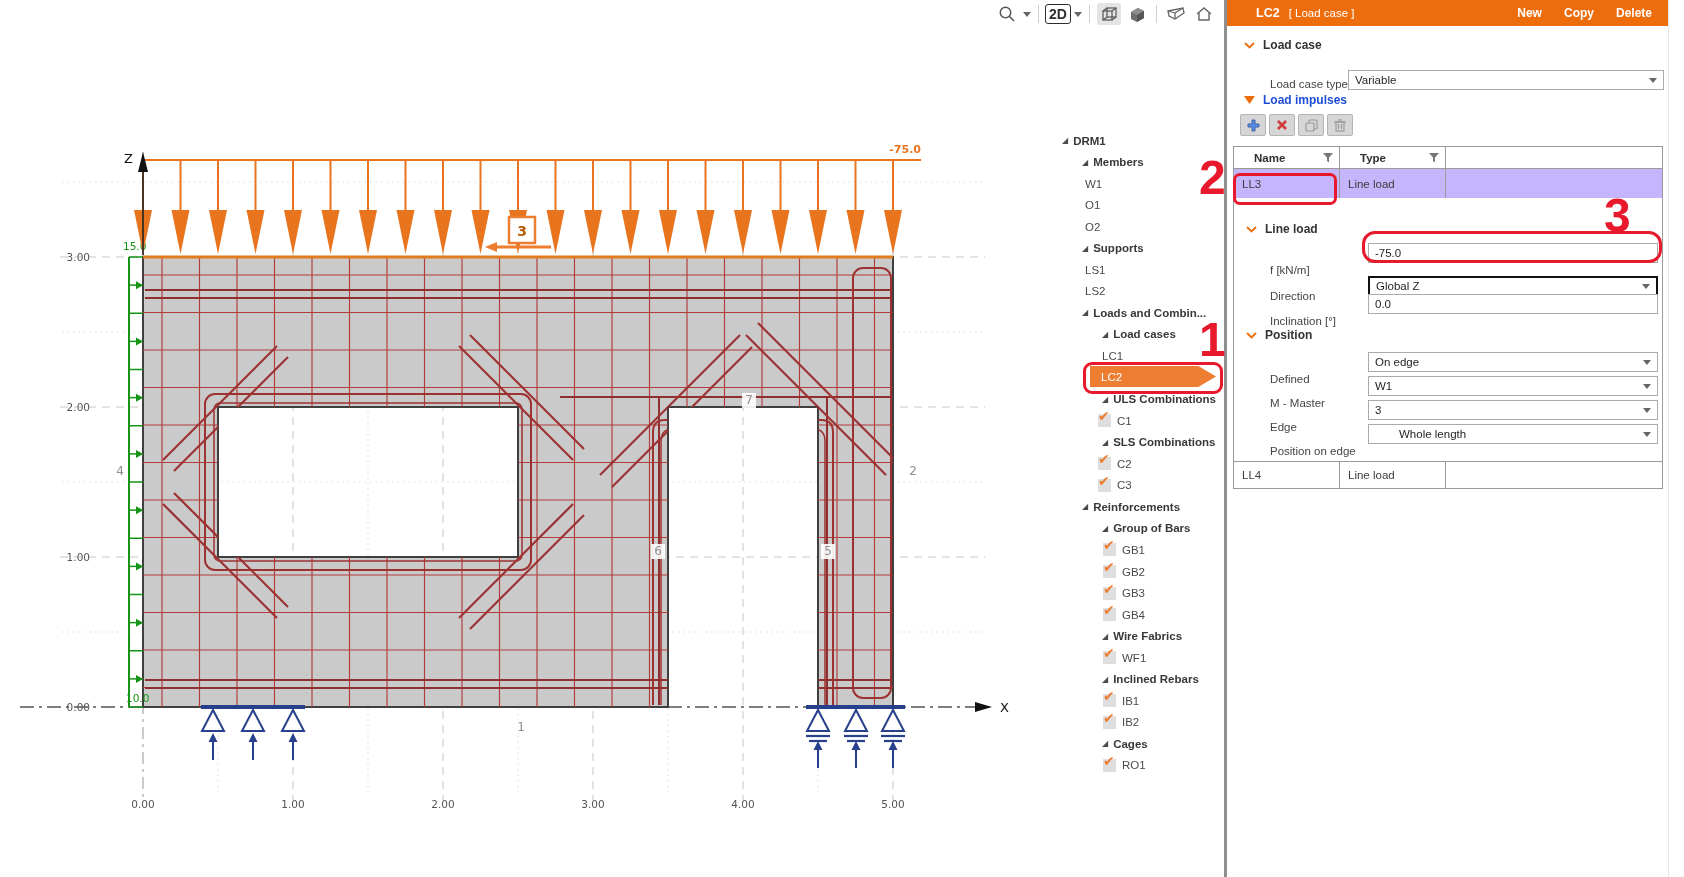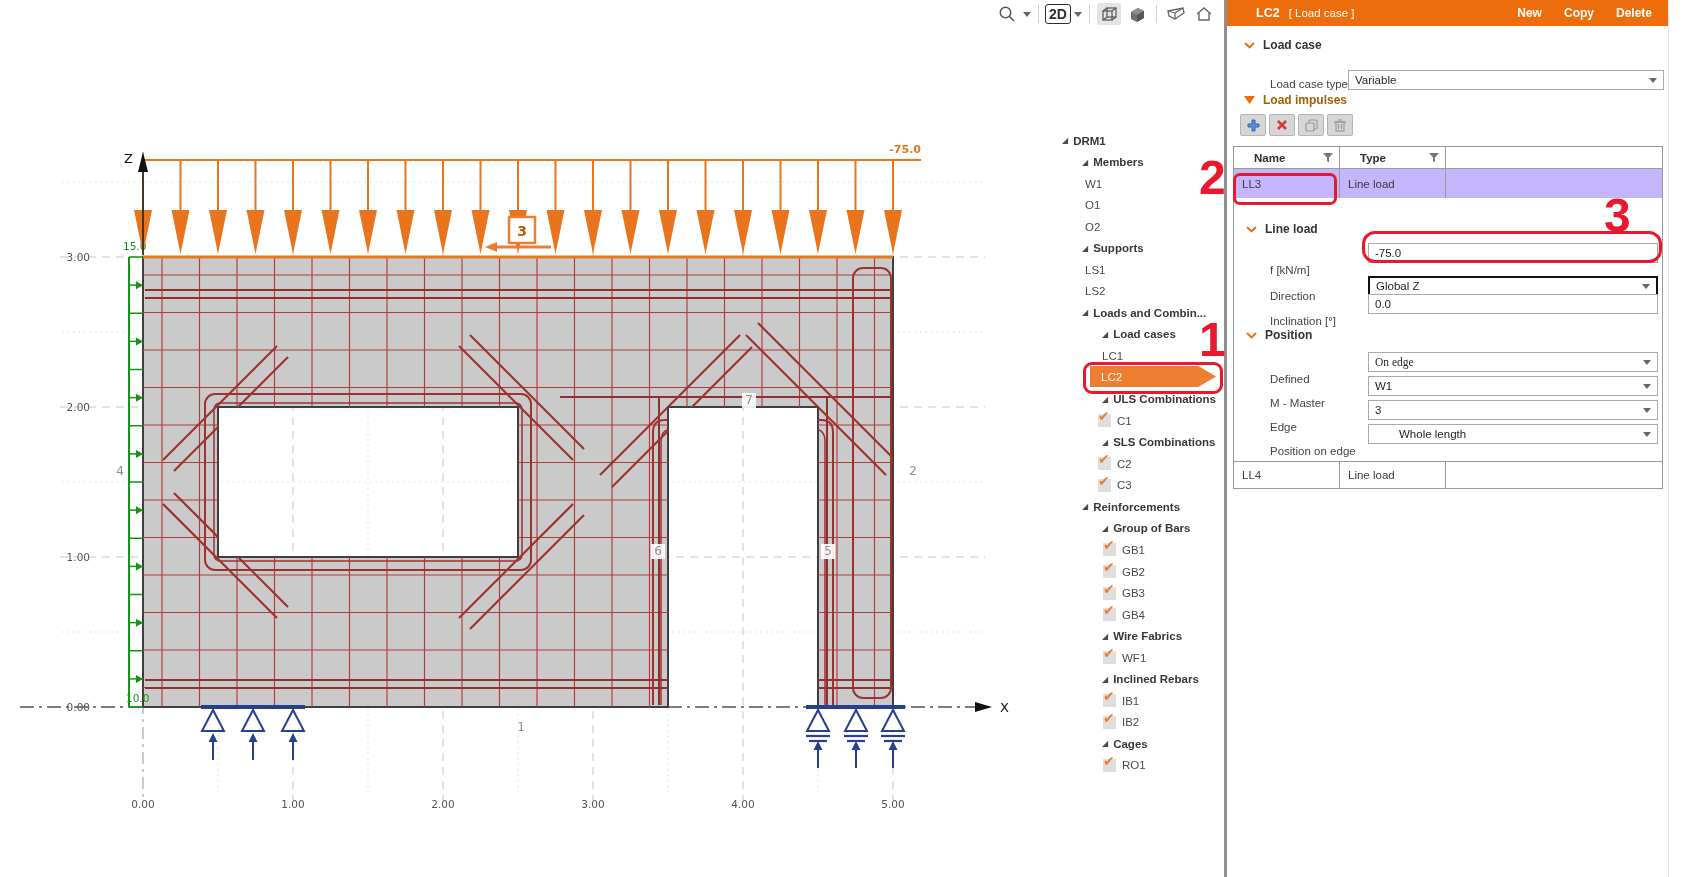--- a/index.html
+++ b/index.html
@@ -32,21 +32,21 @@
   
   #panel-sep { position:absolute; left:1224px; top:0; width:3px; height:877px; background:#8f8f8f; }
   #scroll-strip { position:absolute; left:1668px; top:0; width:16px; height:877px; background:#fff; border-left:1px solid #e6e6e6; }
   #panel-header { position:absolute; left:1227px; top:0; width:441px; height:26px; background:#ED6C0C; color:#fff;
                   display:flex; align-items:center; font-size:12px; }
   #panel-header .title { font-weight:bold; margin-left:29px; font-size:12.5px; }
   #panel-header .subtitle { margin-left:9px; font-size:11.5px; }
   #panel-header .hbtns { margin-left:auto; display:flex; gap:22px; margin-right:16px; font-weight:bold; }
   .sec-head { position:absolute; display:flex; align-items:center; gap:8px; font-weight:bold; font-size:12px; color:#333; }
   .sec-head svg { flex:none; }
-  .sec-head.orange { color:#a16207; }
+  .sec-head.orange { color:#1d4ed8; }
   .plabel { position:absolute; left:1270px; font-size:11.5px; color:#454545;margin-top:17px; }
   .ctrl { position:absolute; background:#fff; border:1px solid #ababab; height:20px; font-size:11.5px; color:#1f1f1f;
           display:flex; align-items:center; padding:0 6px; }
   .ctrl .chev { position:absolute; right:6px; }
   .ctrl.focused { border:2px solid #111; }
   .imp-btn { position:absolute; width:26px; height:22px; background:#d6d6d6; border:1px solid #b5b5b5; border-radius:2px;
              display:flex; align-items:center; justify-content:center; }
   .tcell { position:absolute; border:1px solid #9b9b9b; font-size:11.5px; display:flex; align-items:center; padding:0 8px; background:#fff; }
   .tcell.head { font-weight:bold; color:#2f2f2f;padding-left:20px; }
   .tcell.sel { background:#c4b5fd; }
@@ -602,21 +602,21 @@
     </div>
 
   <div class="sec-head" style="left:1246px; top:328px; z-index:5;">
     <svg width="11" height="7">
         <polyline points="1,1 5.5,5.5 10,1" fill="none" stroke="#ED6C0C" stroke-width="1.8"></polyline>
       </svg>
     <span>Position</span>
   </div>
   <div id="position-rows">
       <div class="plabel" style="top: 356px; z-index: 5;">Defined</div>
-      <div class="ctrl" style="left: 1368px; top: 352px; width: 290px; z-index: 5; font-family: Liberation Serif, serif;">
+      <div class="ctrl" style="left: 1368px; top: 352px; width: 290px; z-index: 5;">
         <span>On edge</span>
         <span class="chev"></span>
       </div>
       <div class="plabel" style="top: 380px; z-index: 5;">M - Master</div>
       <div class="ctrl" style="left: 1368px; top: 376px; width: 290px; z-index: 5;">
         <span>W1</span>
         <span class="chev"></span>
       </div>
       <div class="plabel" style="top: 404px; z-index: 5;">Edge</div>
       <div class="ctrl" style="left: 1368px; top: 400px; width: 290px; z-index: 5;">

